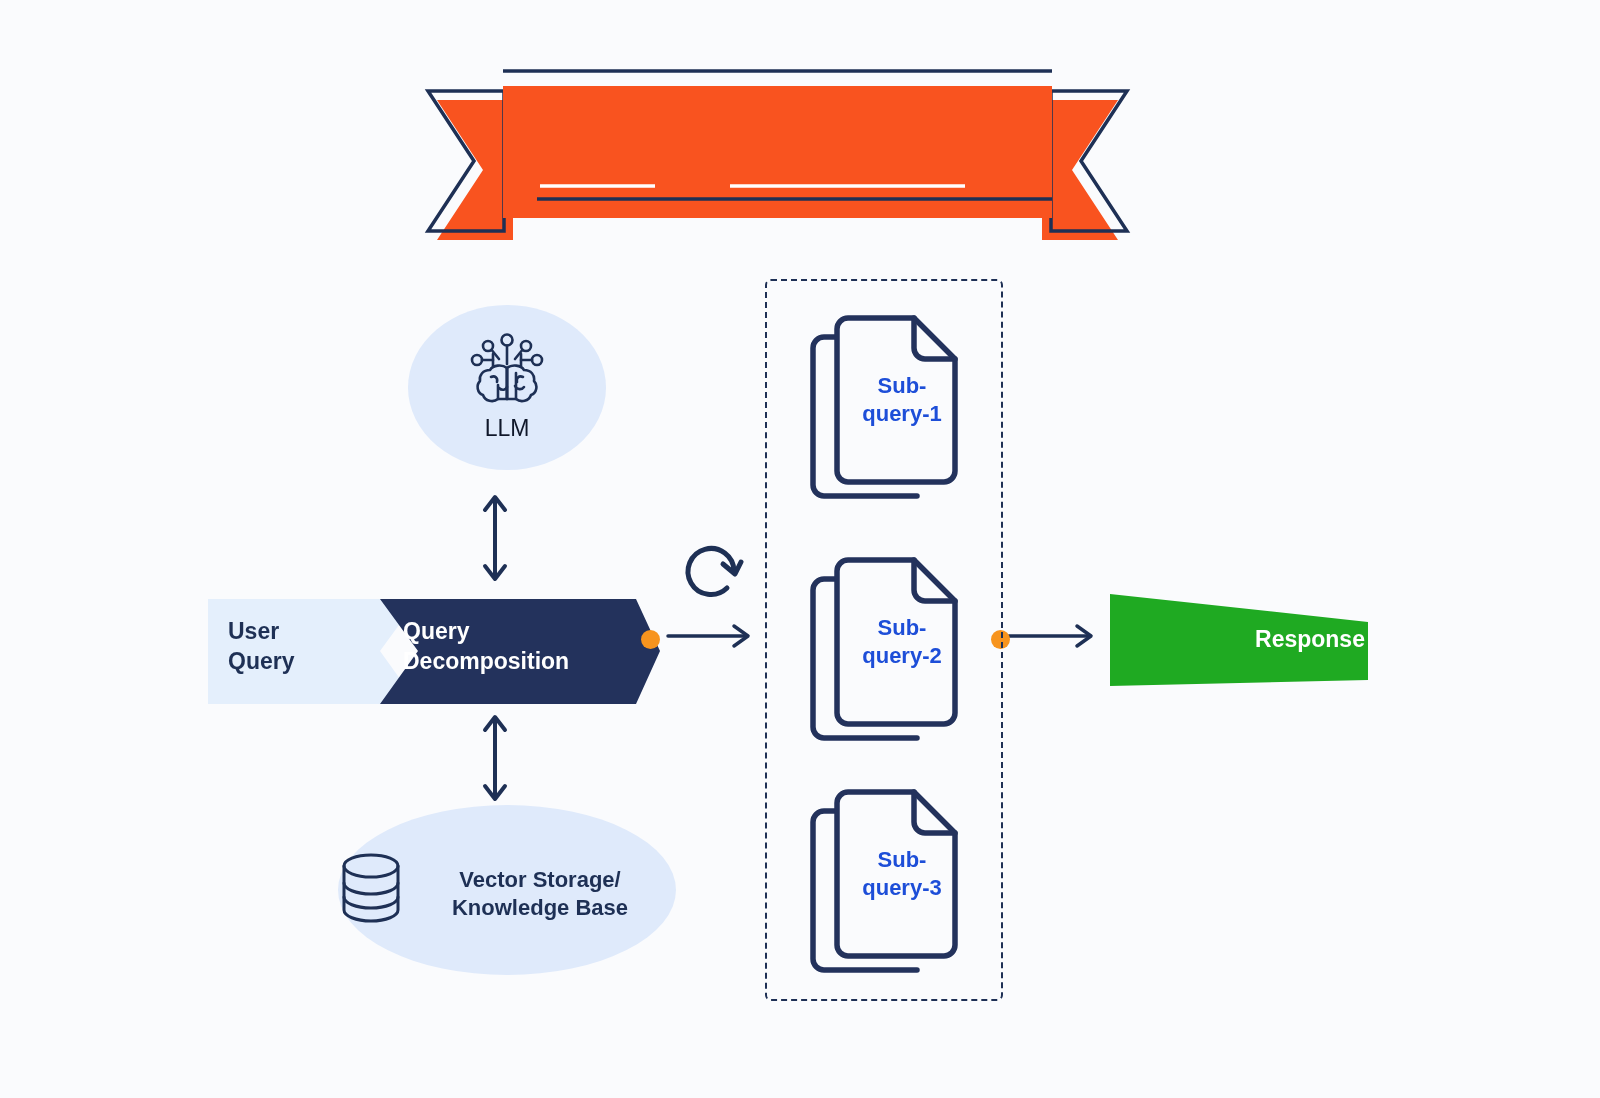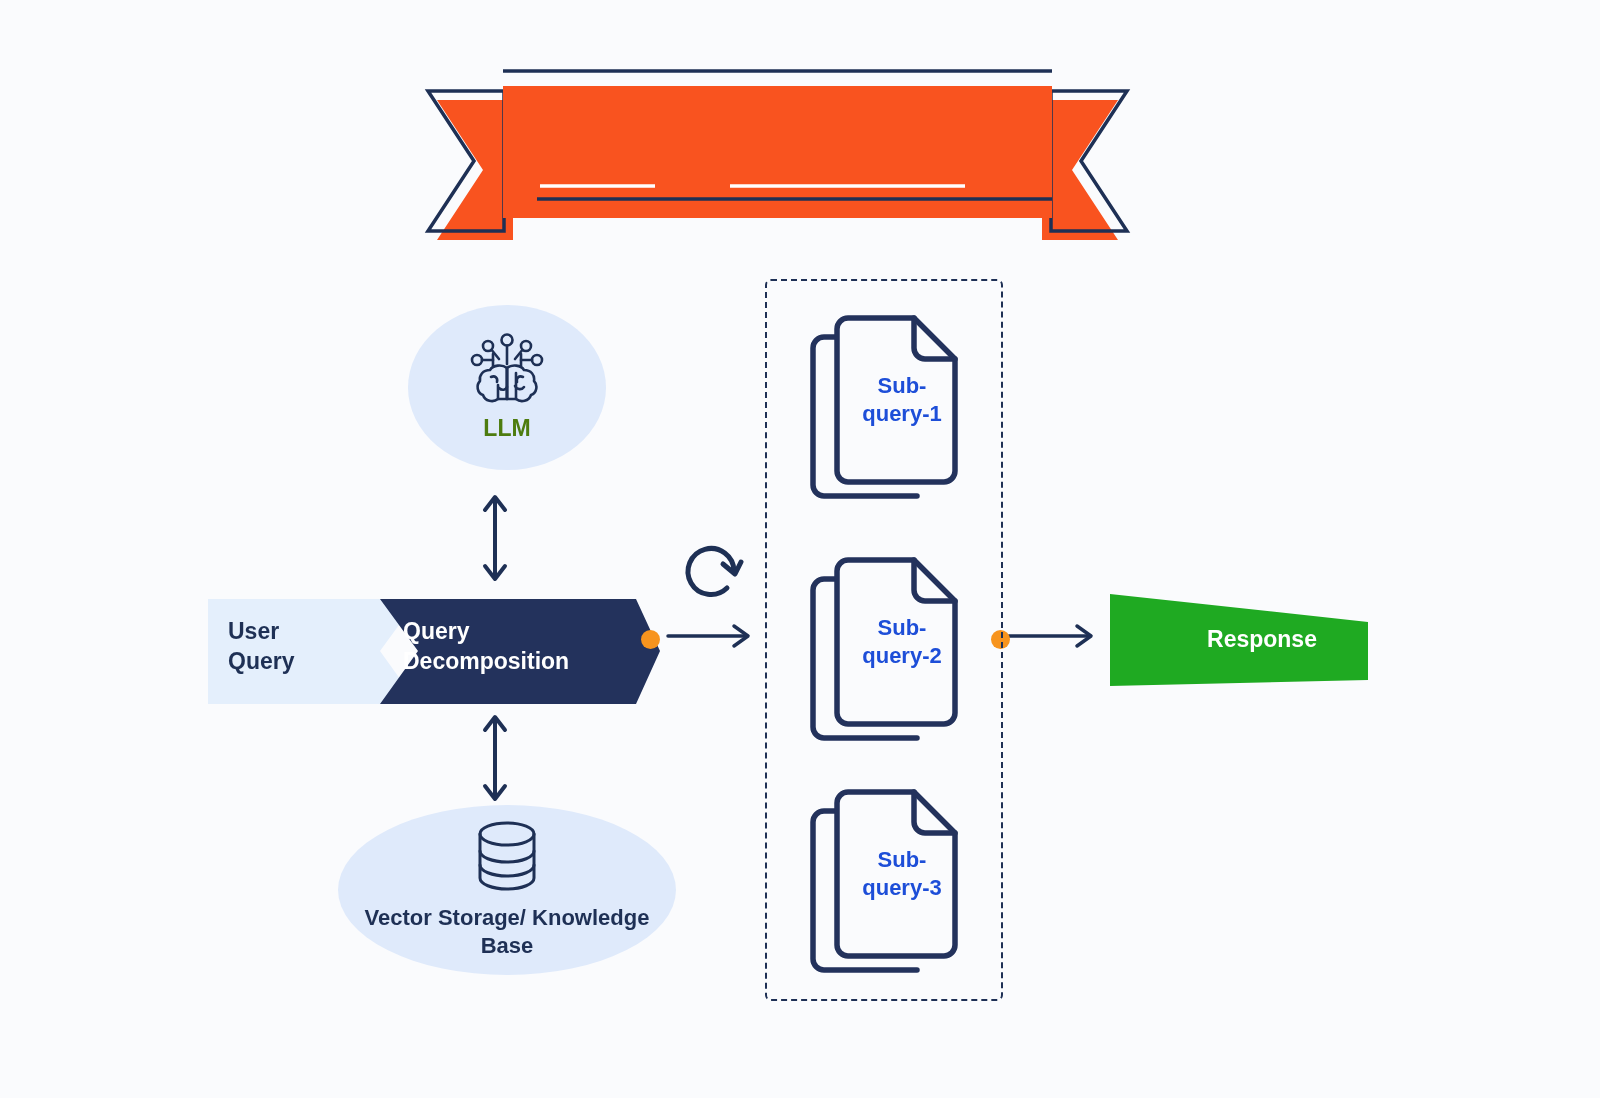--- a/index.html
+++ b/index.html
@@ -49,36 +49,36 @@
     height: 165px;
     background: #dfeafb;
     border-radius: 50%;
     display: flex;
     flex-direction: column;
     align-items: center;
     justify-content: center;
   }
   #llm-label {
     margin-top: 6px;
-    color: #4d7c0f;
+    color: #0f172a;
     font-size: 23px;
-    font-weight: bold;
+    font-weight: normal;
   }
 
   
   #vector-node {
     position: absolute;
     left: 338px;
     top: 805px;
     width: 338px;
     height: 170px;
     background: #dfeafb;
     border-radius: 50%;
     display: flex;
-    flex-direction: column;
+    flex-direction: row;
     align-items: center;
     justify-content: center;
   }
   #vector-label {
     margin-top: 8px;
     color: #1e3055;
     font-size: 22px;
     font-weight: bold;
     line-height: 1.28;
     text-align: center;
@@ -158,20 +158,21 @@
   }
   #response-label {
     position: absolute;
     left: 0;
     top: 38px;
     width: 304px;
     text-align: center;
     color: #ffffff;
     font-size: 23px;
     font-weight: bold;
+    padding-left: 48px;
   }
 
   
   .connector { position: absolute; }
   #arrow-llm { left: 478px; top: 488px; }
   #arrow-vector { left: 478px; top: 708px; }
   #loop-icon { left: 678px; top: 538px; }
   #arrow-to-docs { left: 660px; top: 616px; }
   #arrow-to-response { left: 995px; top: 616px; }
 

